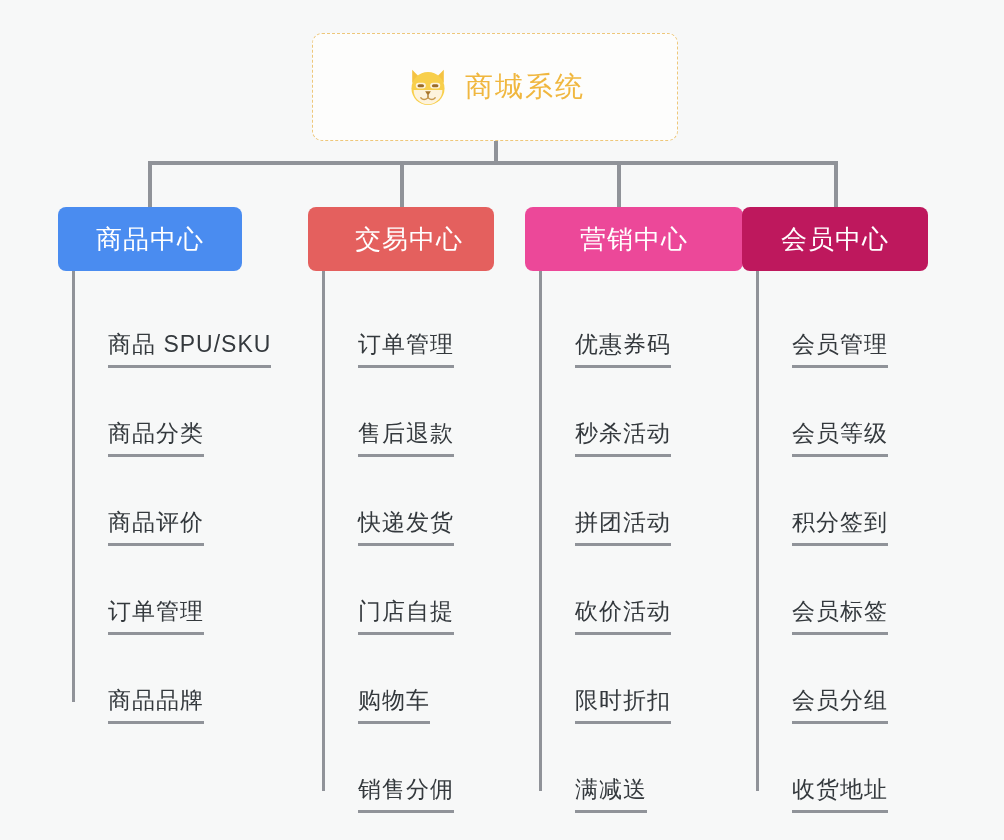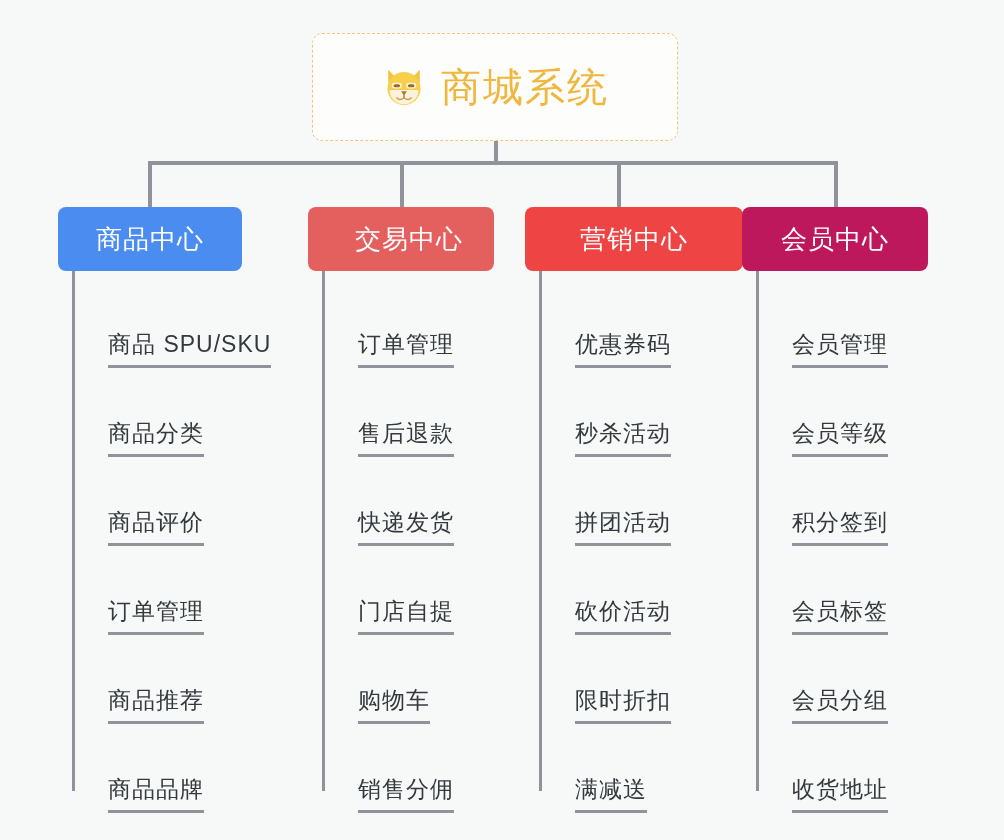--- a/index.html
+++ b/index.html
@@ -32,21 +32,21 @@
     box-sizing: border-box;
     background: #fdfdfc;
     border: 1px dashed #eec77a;
     border-radius: 10px;
     display: flex;
     align-items: center;
     justify-content: center;
     gap: 14px;
   }
   .root-label {
-    font-size: 40px;
+    font-size: 28px;
     color: #f0b73f;
     letter-spacing: 2px;
     line-height: 1;
     white-space: nowrap;
   }
   .dog-icon {
     width: 46px;
     height: 46px;
     flex: 0 0 46px;
     display: block;
@@ -87,21 +87,21 @@
     align-items: center;
     justify-content: center;
     color: #ffffff;
     font-size: 26px;
     letter-spacing: 1px;
     box-sizing: border-box;
     white-space: nowrap;
   }
   .branch-1 .branch-box { width: 184px; background: #4a8cf0; text-align: right; }
   .branch-2 .branch-box { width: 186px; background: #e4605e; padding-left: 16px; }
-  .branch-3 .branch-box { width: 218px; background: #ef4444; }
+  .branch-3 .branch-box { width: 218px; background: #ec4899; }
   .branch-4 .branch-box { width: 186px; background: #be185d; }
 
   
   .leaf-list {
     position: relative;
     margin-left: 14px;
     padding-top: 8px;
   }
   .leaf-list::before {
     content: "";
@@ -173,23 +173,20 @@
       <div class="leaf-item">
           <span class="leaf-text">商品分类</span>
         </div>
       <div class="leaf-item">
           <span class="leaf-text">商品评价</span>
         </div>
       <div class="leaf-item">
           <span class="leaf-text">订单管理</span>
         </div>
       <div class="leaf-item">
-          <span class="leaf-text">商品推荐</span>
-        </div>
-      <div class="leaf-item">
           <span class="leaf-text">商品品牌</span>
         </div>
     </div>
   </div>
 
   <div class="branch branch-2">
     <div class="branch-box">
       <span>交易中心</span>
     </div>
     <div class="leaf-list">

